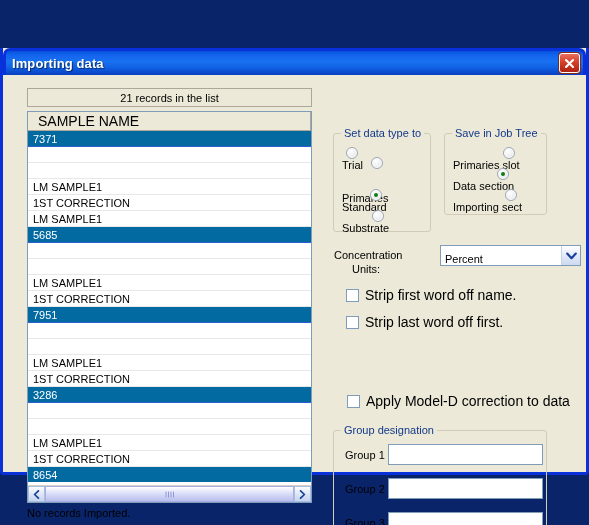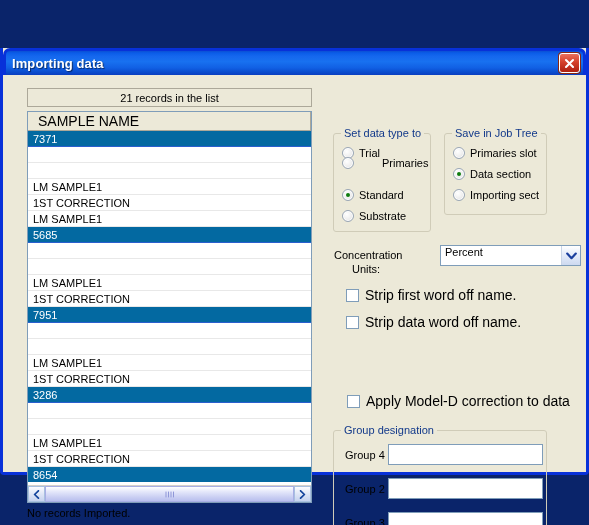--- a/index.html
+++ b/index.html
@@ -208,23 +208,24 @@
   }
 
   #gb-datatype { left: 330px; top: 58px; width: 98px; height: 99px; }
   #gb-jobtree  { left: 441px; top: 58px; width: 103px; height: 82px; }
   #gb-groupdes { left: 330px; top: 355px; width: 214px; height: 114px; }
 
   
   .radio-row {
     position: absolute;
     display: flex;
-    align-items: center;
-    cursor: pointer;
-    white-space: nowrap;
+    align-items: flex-end;
+    cursor: pointer;
+    white-space: nowrap;
+    flex-direction: column;
   }
   .radio {
     width: 12px; height: 12px;
     flex: 0 0 12px;
     box-sizing: border-box;
     border-radius: 50%;
     background: radial-gradient(circle at 38% 34%, #ffffff 0%, #f2f2f2 42%, #dedede 100%);
     border: 1px solid #9aa6b5;
     box-shadow: inset 0 0 0 1px #ffffff;
     margin-right: 5px;
@@ -269,21 +270,21 @@
   .conc-label .l2 { display: block; padding-left: 18px; }
 
   .combo {
     position: absolute;
     left: 437px; top: 170px;
     width: 141px; height: 21px;
     box-sizing: border-box;
     background: #ffffff;
     border: 1px solid #7f9db9;
     display: flex;
-    align-items: flex-start;
+    align-items: flex-end;
     cursor: pointer;
   }
   .combo-value {
     flex: 1 1 auto;
     padding-left: 4px;
     font-size: 11px;
     color: #000;
     white-space: nowrap;
     overflow: hidden;
   }
@@ -456,31 +457,31 @@
         </svg>
       </span>
     </div>
 
     <div class="check-row" style="left:343px; top:212px;">
       <span class="checkbox"></span>
       <span class="check-label">Strip first word off name.</span>
     </div>
     <div class="check-row" style="left:343px; top:239px;">
       <span class="checkbox"></span>
-      <span class="check-label">Strip data word off name.</span>
+      <span class="check-label">Strip last word off first.</span>
     </div>
     <div class="check-row" style="left:344px; top:318px;">
       <span class="checkbox"></span>
       <span class="check-label">Apply Model-D correction to data</span>
     </div>
 
     <div class="groupbox" id="gb-groupdes">
       <span class="gb-title">Group designation</span>
 
-      <span class="grp-label" style="left:11px; top:18px;">Group 4</span>
+      <span class="grp-label" style="left:11px; top:18px;">Group 1</span>
       <input class="grp-input" style="left: 54px; top: 13px;" type="text" value="">
 
       <span class="grp-label" style="left:11px; top:52px;">Group 2</span>
       <input class="grp-input" style="left: 54px; top: 47px;" type="text" value="">
 
       <span class="grp-label" style="left:11px; top:86px;">Group 3</span>
       <input class="grp-input" style="left: 54px; top: 81px;" type="text" value="">
     </div>
 
     <button class="btn" id="btn-select-all">Select All</button>

